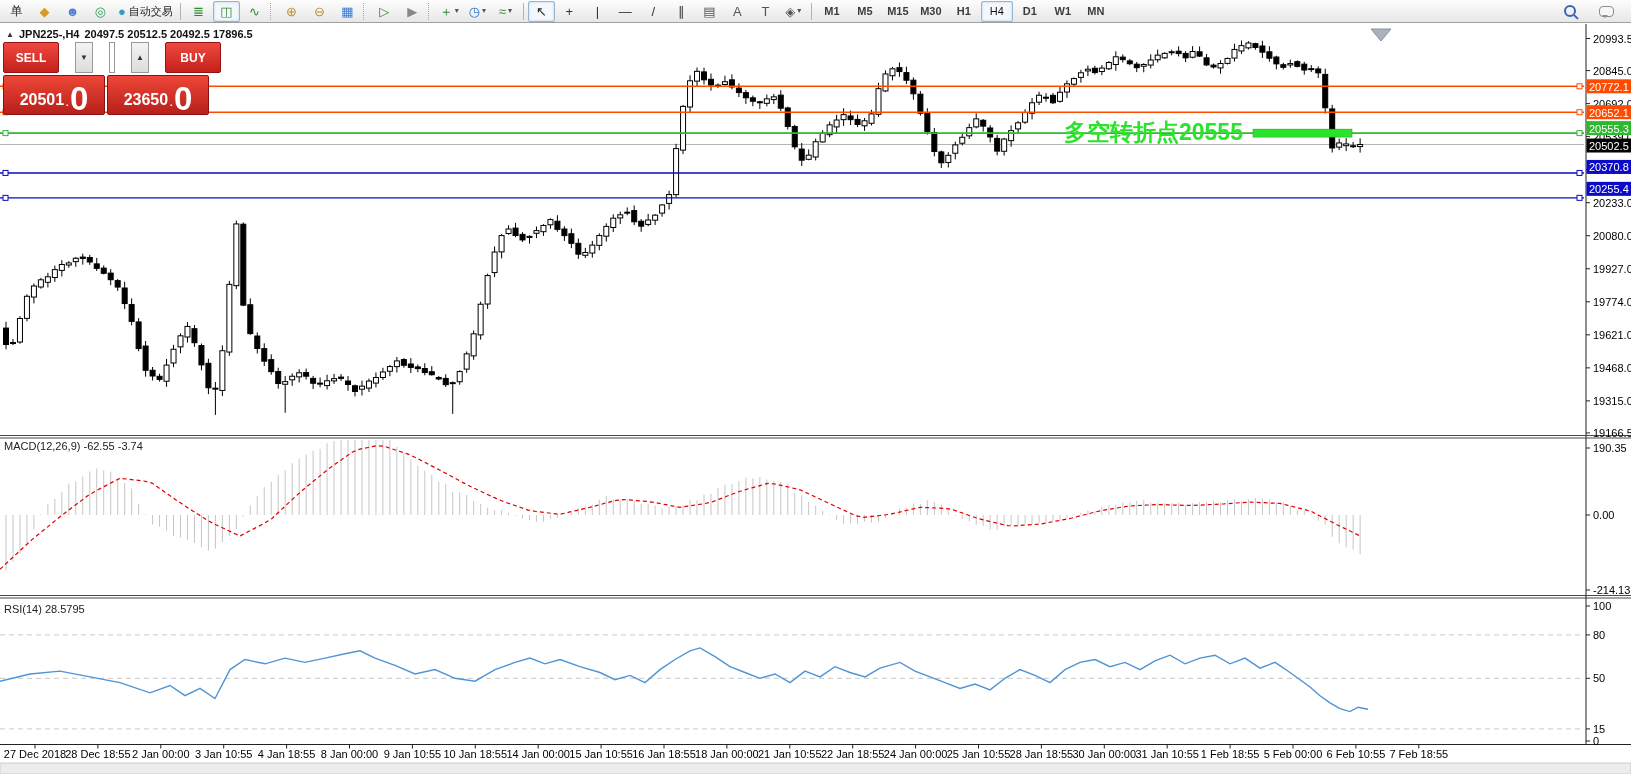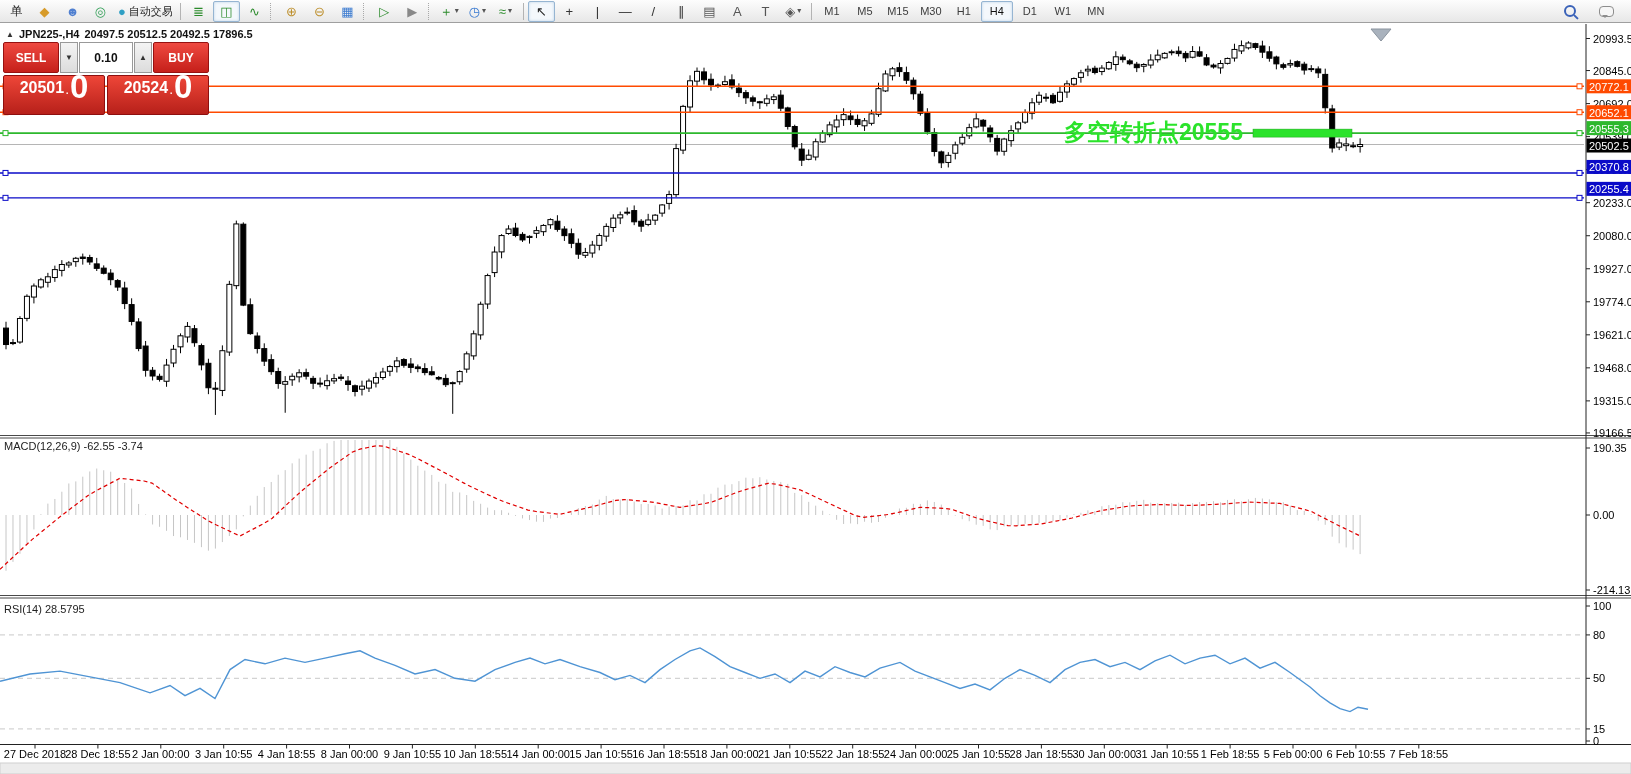--- a/index.html
+++ b/index.html
@@ -9,45 +9,45 @@
     background:linear-gradient(#fdfdfd,#e7e7e7);border-bottom:1px solid #9f9f9f;
     display:flex;align-items:center;padding:0 3px;gap:1px;z-index:30}
   .tb-btn{height:19px;min-width:21px;display:flex;align-items:center;justify-content:center;
     border:1px solid transparent;border-radius:2px;padding:0 2px;font-size:13px;line-height:1;cursor:default;white-space:nowrap}
   .tb-btn.active{background:#f4f8fc;border-color:#96b5d2;box-shadow:inset 0 0 3px #bdd3e7}
   .tb-glyph{display:inline-block}
   .tb-label{font-size:11px;color:#1d1d1d;margin-left:3px}
   .tb-dd{font-size:8px;color:#555;margin-left:2px}
   .tb-sep{width:1px;height:17px;background:#b3b3b3;margin:0 3px;flex:none}
   .tb-grip{width:3px;height:17px;border-left:1px dotted #a9a9a9;margin:0 3px 0 1px;flex:none}
-  .tf-btn{font-size:11px;color:#3c3c3c;min-width:26px;font-weight:400}
+  .tf-btn{font-size:11px;color:#3c3c3c;min-width:26px;font-weight:700}
   .tf-btn.active{font-weight:400;color:#111}
   .tb-right{margin-left:auto;display:flex;align-items:center;gap:10px;padding-right:8px}
   .icon-magnifier{width:8px;height:8px;border:2px solid #3a62b8;border-radius:50%;position:relative;display:inline-block}
   .icon-magnifier::after{content:"";position:absolute;width:6px;height:2px;background:#3a62b8;
     transform:rotate(45deg);right:-5px;bottom:-3px;border-radius:1px}
   .icon-chat{width:13px;height:9px;border:1px solid #8d8d8d;border-radius:4px;position:relative;display:inline-block;background:#f6f6f6}
   .icon-chat::after{content:"";position:absolute;left:2px;bottom:-5px;border:3px solid transparent;border-top-color:#8d8d8d}
   
   .chart-window{position:absolute;top:23px;left:0;width:1631px;height:751px}
   #chart-svg{position:absolute;top:0;left:0}
   .symbol-title{position:absolute;top:5px;left:6px;font-size:11px;font-weight:700;color:#111;
     display:flex;gap:5px;align-items:center;z-index:10}
   .symbol-title .tri{font-size:8px;color:#333}
   
   .trade-panel{position:absolute;top:19px;left:3px;z-index:20;width:206px}
-  .tp-row1{display:flex;gap:1px;height:31px}
+  .tp-row1{display:flex;gap:16px;height:31px}
   .tp-btn{flex:none;width:54px;color:#fff;font-size:12px;font-weight:700;border:1px solid #971111;border-radius:2px;
     background:linear-gradient(#ef4a41,#c51f1a);display:flex;align-items:center;justify-content:center;cursor:pointer}
   .tp-spin{flex:none;width:16px;background:linear-gradient(#f4f4f4,#dcdcdc);border:1px solid #999;
     font-size:8px;color:#333;display:flex;align-items:center;justify-content:center;cursor:pointer}
   .tp-vol{flex:1;border:1px solid #999;font-size:12px;font-weight:700;text-align:center;color:#111;min-width:0}
   .tp-row2{display:flex;gap:2px;margin-top:2px;height:40px}
   .tp-price{flex:1;background:linear-gradient(#ee4638,#b7201a);border:1px solid #8e0f0f;border-radius:2px;
-    color:#fff;display:flex;align-items:flex-end;justify-content:center;padding-bottom:14px;cursor:pointer}
+    color:#fff;display:flex;align-items:flex-end;justify-content:center;padding-bottom:2px;cursor:pointer}
   .tp-price .main{font-size:16px;font-weight:700;line-height:1;margin-bottom:4px}
   .tp-price .dot{font-size:14px;line-height:1;margin:0 1px 4px 1px}
   .tp-price .big{font-size:33px;font-weight:700;line-height:.82}
 </style>
 </head>
 <body>
 
 <div class="toolbar" id="toolbar">
     <div class="tb-btn">
       <span class="tb-glyph" style="color: rgb(29, 29, 29); font-size: 12px;">单</span>
@@ -906,19 +906,19 @@
       <div class="tp-spin">▲</div>
       <div class="tp-btn">BUY</div>
     </div>
     <div class="tp-row2">
       <div class="tp-price">
         <span class="main">20501</span>
           <span class="dot">.</span>
           <span class="big">0</span>
       </div>
       <div class="tp-price">
-        <span class="main">20524</span>
+        <span class="main">23650</span>
           <span class="dot">.</span>
           <span class="big">0</span>
       </div>
     </div>
   </div>
 </div>
 
 </body></html>

